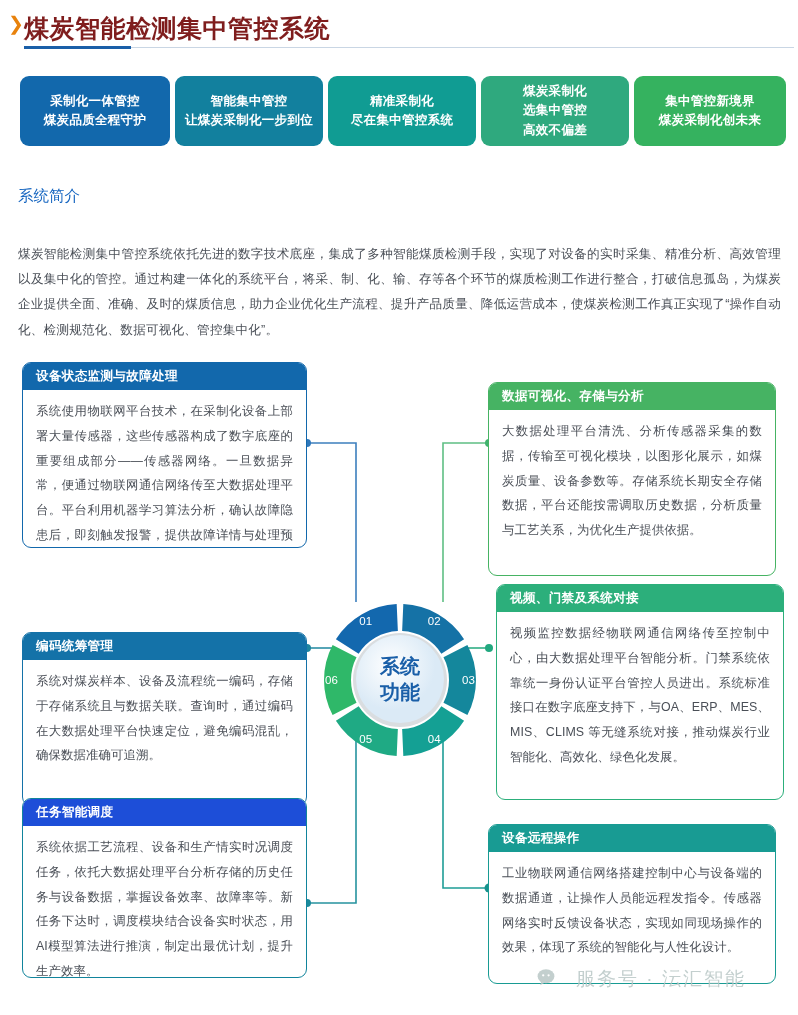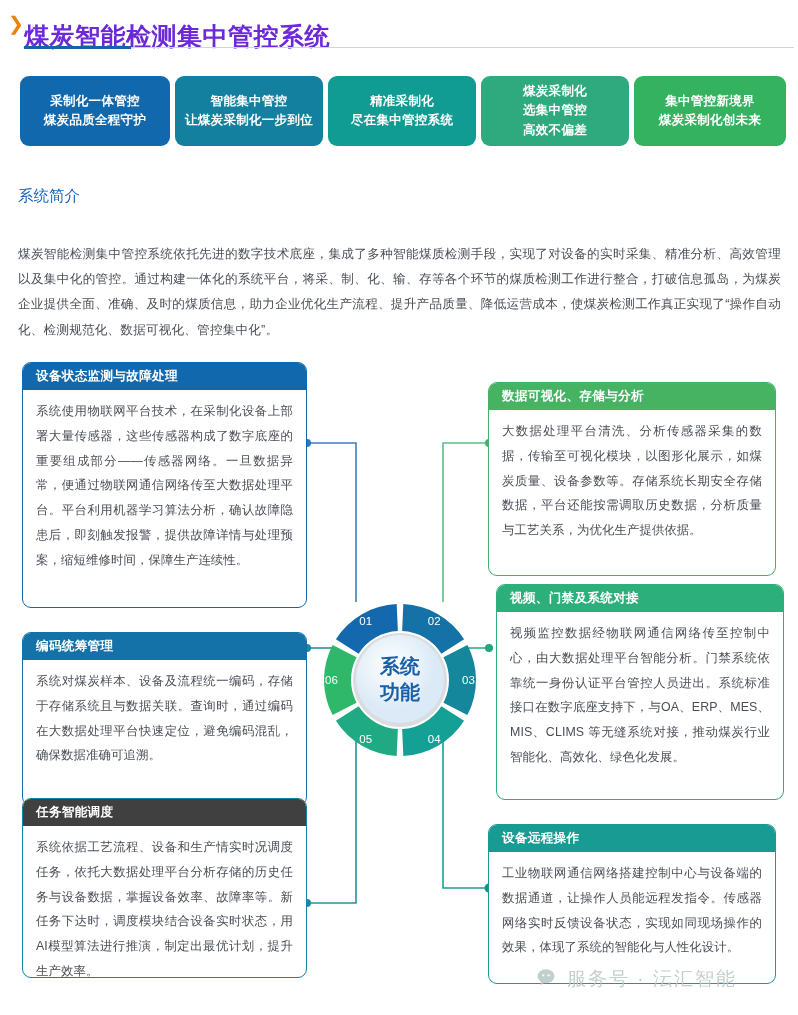--- a/index.html
+++ b/index.html
@@ -11,22 +11,22 @@
   }
   #page { position: relative; width: 798px; height: 1015px; background:#fff; }
 
   
   .title-row { position:absolute; left:0; top:4px; width:798px; height:46px; }
   .title-chevron {
     position:absolute; left:8px; top:10px;
     font-size:19px; color:#e8820c; font-weight:bold; line-height:1;
   }
   .title-text {
-    position:absolute; left:24px; top:16px;
-    font-size:25px; font-weight:bold; color:#6d28d9; letter-spacing:0.5px;
+    position:absolute; left:24px; top:8px;
+    font-size:25px; font-weight:bold; color:#7f1d1d; letter-spacing:0.5px;
   }
   .title-underline-dark {
     position:absolute; left:24px; top:42px; width:107px; height:3px; background:#1a5fa8;
   }
   .title-underline-light {
     position:absolute; left:131px; top:43px; width:663px; height:1px; background:#c9d6e4;
   }
 
   
   .badges { position:absolute; left:20px; top:76px; width:760px; height:70px; }
@@ -66,21 +66,21 @@
     font-size:12.4px; color:#4a4f57; line-height:2.0; text-align:justify;
     letter-spacing:0.1px;
   }
 
   
   #donut { position:absolute; left:322px; top:602px; width:156px; height:156px; }
 
   
   .watermark {
     position:absolute; left:536px; top:966px;
-    display:flex; align-items:center; gap:7px;
+    display:flex; align-items:center; gap:16px;
     color:#b9c7c6; font-size:19px; letter-spacing:2px;
     opacity:0.85;
   }
   .wm-icon { width:24px; height:24px; }
 </style>
 </head>
 <body>
 
 <div id="page">
 
@@ -133,30 +133,30 @@
     <circle cx="489" cy="103" r="4" fill="#40b36e"></circle>
 
     <path d="M489 308 L466 308" fill="none" stroke="#2fae85" stroke-width="1.6"></path>
     <circle cx="489" cy="308" r="4" fill="#22a87f"></circle>
 
     <path d="M489 548 L443 548 L443 400" fill="none" stroke="#1e9d96" stroke-width="1.6"></path>
     <circle cx="489" cy="548" r="4.5" fill="#17928d"></circle>
   </svg>
 
   <div id="cards">
-      <div class="card" style="left: 22px; top: 362px; width: 285px; height: 246px; border-color: rgb(18, 104, 172);">
+      <div class="card" style="left: 22px; top: 362px; width: 285px; height: 186px; border-color: rgb(18, 104, 172);">
         <div class="hdr" style="background: rgb(18, 104, 172);">设备状态监测与故障处理</div>
         <div class="body">系统使用物联网平台技术，在采制化设备上部署大量传感器，这些传感器构成了数字底座的重要组成部分——传感器网络。一旦数据异常，便通过物联网通信网络传至大数据处理平台。平台利用机器学习算法分析，确认故障隐患后，即刻触发报警，提供故障详情与处理预案，缩短维修时间，保障生产连续性。</div>
       </div>
       <div class="card" style="left: 22px; top: 632px; width: 285px; height: 174px; border-color: rgb(20, 114, 168);">
         <div class="hdr" style="background: rgb(20, 114, 168);">编码统筹管理</div>
         <div class="body">系统对煤炭样本、设备及流程统一编码，存储于存储系统且与数据关联。查询时，通过编码在大数据处理平台快速定位，避免编码混乱，确保数据准确可追溯。</div>
       </div>
       <div class="card" style="left: 22px; top: 798px; width: 285px; height: 180px; border-color: rgb(17, 132, 156);">
-        <div class="hdr" style="background: #404040;">任务智能调度</div>
+        <div class="hdr" style="background: #1d4ed8;">任务智能调度</div>
         <div class="body">系统依据工艺流程、设备和生产情实时况调度任务，依托大数据处理平台分析存储的历史任务与设备数据，掌握设备效率、故障率等。新任务下达时，调度模块结合设备实时状态，用AI模型算法进行推演，制定出最优计划，提升生产效率。</div>
       </div>
       <div class="card" style="left: 488px; top: 382px; width: 288px; height: 194px; border-color: rgb(70, 179, 99);">
         <div class="hdr" style="background: rgb(70, 179, 99);">数据可视化、存储与分析</div>
         <div class="body">大数据处理平台清洗、分析传感器采集的数据，传输至可视化模块，以图形化展示，如煤炭质量、设备参数等。存储系统长期安全存储数据，平台还能按需调取历史数据，分析质量与工艺关系，为优化生产提供依据。</div>
       </div>
       <div class="card" style="left: 488px; top: 584px; width: 288px; height: 216px; border-color: rgb(44, 175, 123); margin-left: 8px;">
         <div class="hdr" style="background: rgb(44, 175, 123);">视频、门禁及系统对接</div>
         <div class="body">视频监控数据经物联网通信网络传至控制中心，由大数据处理平台智能分析。门禁系统依靠统一身份认证平台管控人员进出。系统标准接口在数字底座支持下，与OA、ERP、MES、MIS、CLIMS  等无缝系统对接，推动煤炭行业智能化、高效化、绿色化发展。</div>
       </div>

